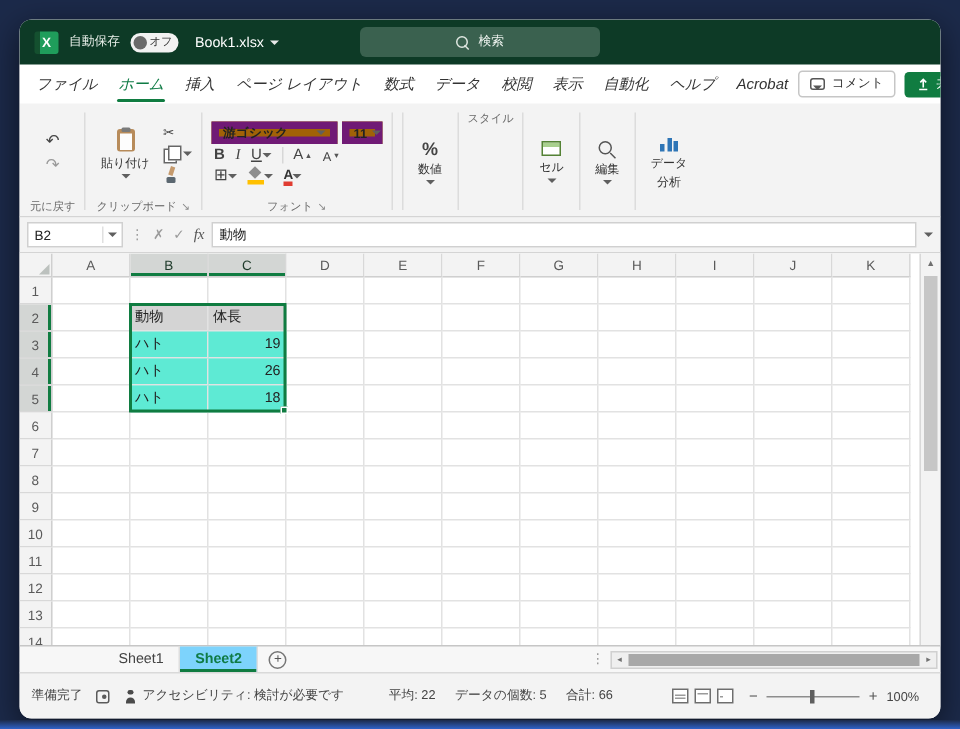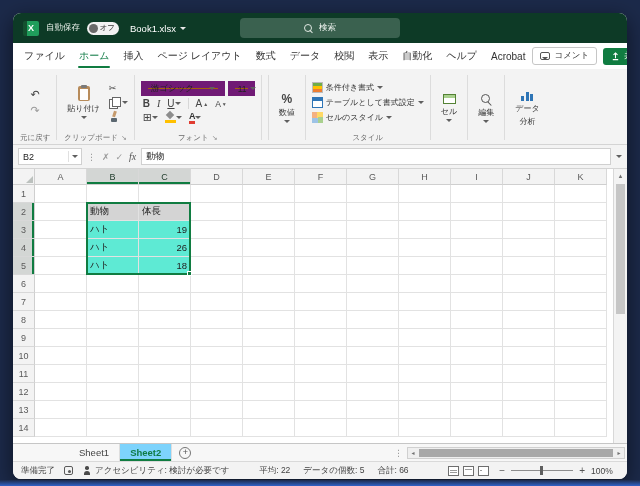--- a/index.html
+++ b/index.html
@@ -34,21 +34,21 @@
     border-top:3.5px solid #5f5f5f;display:inline-block;flex:none;}
   .car.w{border-top-color:#e9e9e9;}
   .search{position:absolute;left:50%;top:5px;transform:translateX(-50%);
     width:160px;height:20px;border-radius:4px;background:#3a614f;
     display:flex;align-items:center;justify-content:center;gap:6px;color:#eef3ef;font-size:8.5px;}
   .mag{width:9px;height:9px;position:relative;flex:none;}
   .mag::before{content:"";position:absolute;left:0;top:0;width:6px;height:6px;border:1.2px solid #dfe7e1;border-radius:50%;}
   .mag::after{content:"";position:absolute;right:0;bottom:0;width:4px;height:1.2px;background:#dfe7e1;transform:rotate(45deg);}
   
   .tabbar{height:26px;background:#fff;display:flex;align-items:stretch;padding:0 4px;flex:none;}
-  .rtab{font-size:10px;color:#333;display:flex;align-items:center;padding:0 7px;position:relative;white-space:nowrap;}
+  .rtab{font-size:10px;color:#333;display:flex;align-items:center;padding:0 7px;position:relative;white-space:nowrap;font-style:italic;}
   .rtab.active{color:#0f7b45;}
   .rtab.active::after{content:"";position:absolute;left:6px;right:6px;bottom:1px;height:2.5px;background:#107c41;border-radius:2px;}
   .tabbar-right{margin-left:auto;display:flex;align-items:center;gap:6px;padding-right:2px;}
   .comments-btn{display:flex;align-items:center;gap:4px;border:1px solid #c6c6c6;border-radius:3px;
     background:#fff;padding:2px 7px;font-size:8.5px;color:#333;white-space:nowrap;}
   .bubble{width:10px;height:8px;border:1px solid #555;border-radius:2px;position:relative;flex:none;}
   .bubble::after{content:"";position:absolute;left:1px;bottom:-4px;border:3px solid transparent;border-top-color:#555;}
   .share-btn{display:flex;align-items:center;gap:4px;border-radius:3px;background:#107c41;
     padding:2.5px 8px;font-size:8.5px;color:#fff;white-space:nowrap;}
   
@@ -68,22 +68,22 @@
   .clipboard-icon::after{content:"";position:absolute;left:3px;top:-1px;width:6px;height:3px;background:#7a7a7a;border-radius:1px;}
   .cliprows{display:flex;flex-direction:column;justify-content:center;gap:2px;margin-left:5px;}
   .crow{display:flex;align-items:center;gap:3px;height:12px;color:#444;}
   .copy-icon{width:10px;height:11px;position:relative;}
   .copy-icon::before{content:"";position:absolute;left:0;top:2px;width:7px;height:8px;border:1px solid #666;background:#fff;}
   .copy-icon::after{content:"";position:absolute;left:3px;top:0;width:7px;height:8px;border:1px solid #666;background:#fff;}
   .brush-icon{width:10px;height:11px;position:relative;}
   .brush-icon::before{content:"";position:absolute;left:4px;top:0;width:3px;height:6px;background:#c59a6d;transform:rotate(18deg);}
   .brush-icon::after{content:"";position:absolute;left:2px;bottom:0;width:6px;height:4px;background:#5b6770;border-radius:1px;}
   .frow{display:flex;align-items:center;gap:3px;margin:1px 0;}
-  .combo{background:#a16207;border:7px solid #701a75;height:15px;font-size:8.5px;color:#222;
-    display:flex;align-items:center;justify-content:space-between;padding:0 3px;gap:3px;white-space:nowrap;}
+  .combo{background:#a16207;border:5px solid #701a75;height:15px;font-size:8.5px;color:#222;
+    display:flex;align-items:center;justify-content:space-between;padding:0 3px;gap:3px;white-space:nowrap;font-weight:bold;}
   .combo.name{width:84px;}
   .combo.size{width:27px;}
   .b-bold{font-weight:bold;font-size:10px;}
   .b-italic{font-style:italic;font-family:"Liberation Serif","DejaVu Serif",serif;font-size:10px;}
   .b-under{text-decoration:underline;font-size:10px;}
   .mini-mark{font-size:5px;color:#555;margin-left:1px;}
   .vdiv{width:1px;height:11px;background:#d7d7d7;margin:0 2px;}
   .fill-icon{width:11px;height:11px;position:relative;}
   .fill-icon::before{content:"";position:absolute;left:2.5px;top:0;width:6px;height:6px;background:#8d8d8d;transform:rotate(45deg);}
   .fill-icon::after{content:"";position:absolute;left:0;bottom:0;width:11px;height:3px;background:#ffc000;}
@@ -148,21 +148,21 @@
   .stab.active{background:#7dd3fc;color:#0f7b45;font-weight:bold;box-shadow:inset 0 -2px 0 #107c41;}
   .addsheet{width:12px;height:12px;border:1px solid #767676;border-radius:50%;align-self:center;margin-left:7px;
     display:flex;align-items:center;justify-content:center;font-size:9px;color:#555;line-height:1;flex:none;}
   .sb-spacer{flex:1;}
   .gripper{align-self:center;color:#9a9a9a;font-size:9px;margin:0 4px;}
   .hscroll{width:218px;align-self:center;height:12px;background:#efefef;border:1px solid #d0d0d0;
     display:flex;align-items:center;margin-right:2px;}
   .hs-arrow{width:10px;text-align:center;font-size:6px;color:#707070;}
   .hs-thumb{flex:1;height:8px;background:#a8a8a8;margin:0 1px;}
   
-  .statusbar{height:18px;background:#f3f3f3;border-top:1px solid #d9d9d9;display:flex;align-items:center;
+  .statusbar{height:31px;background:#f3f3f3;border-top:1px solid #d9d9d9;display:flex;align-items:center;
     padding:0 8px;font-size:8.5px;color:#444;flex:none;white-space:nowrap;}
   .sb-left{display:flex;align-items:center;gap:9px;}
   .macro-icon{width:9px;height:9px;border:1px solid #5a5a5a;border-radius:2px;position:relative;}
   .macro-icon::after{content:"";position:absolute;left:2.5px;top:2.5px;width:3px;height:3px;border-radius:50%;background:#5a5a5a;}
   .acc{display:flex;align-items:center;gap:4px;}
   .person-icon{width:9px;height:9px;position:relative;}
   .person-icon::before{content:"";position:absolute;left:3px;top:0;width:3.5px;height:3.5px;border-radius:50%;background:#4a4a4a;}
   .person-icon::after{content:"";position:absolute;left:1.5px;bottom:0;width:6.5px;height:4px;border-radius:3px 3px 0 0;background:#4a4a4a;}
   .sb-flex{flex:1;}
   .stats{display:flex;align-items:center;gap:13px;}
@@ -337,39 +337,20 @@
         <div class="bigbtn">
           <span class="pct">%</span>
           <span>数値</span>
           <span class="car"></span>
         </div>
       </div>
     </div>
     <div class="rsep"></div>
 
     <div class="rgroup">
-      <div class="rbody">
-          <div>
-        <div class="srow">
-          <span class="cf-icon"></span>
-          <span>条件付き書式</span>
-          <span class="car"></span>
-        </div>
-        <div class="srow">
-          <span class="tbl-icon"></span>
-          <span>テーブルとして書式設定</span>
-          <span class="car"></span>
-        </div>
-        <div class="srow">
-          <span class="cs-icon"></span>
-          <span>セルのスタイル</span>
-          <span class="car"></span>
-        </div>
-      </div>
-        </div>
       <div class="rlabel">
           <span>スタイル</span>
         </div>
     </div>
     <div class="rsep"></div>
 
     <div class="rgroup">
       <div class="rbody">
         <div class="bigbtn">
           <span class="cells-icon"></span>

